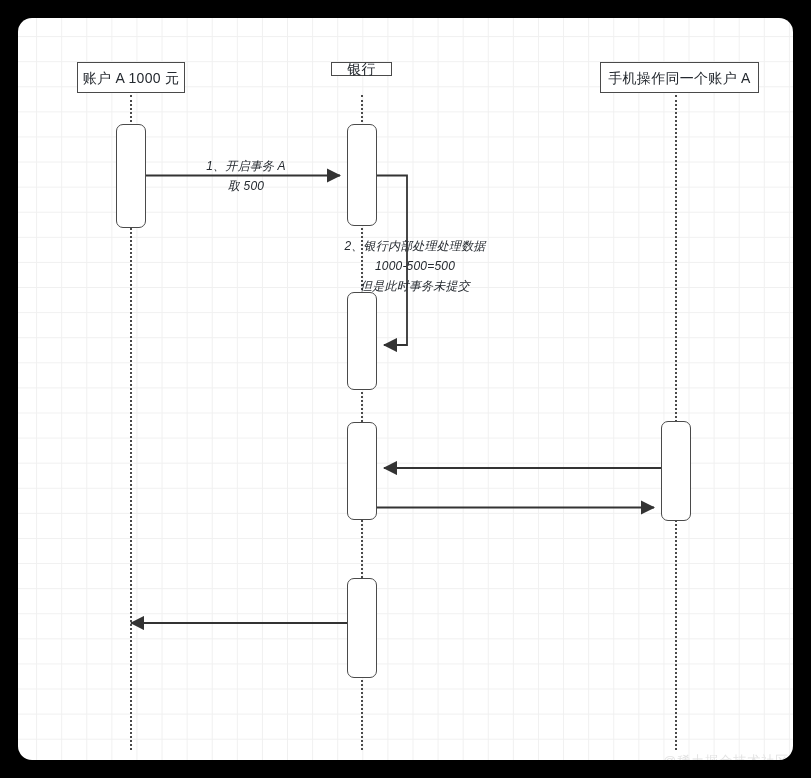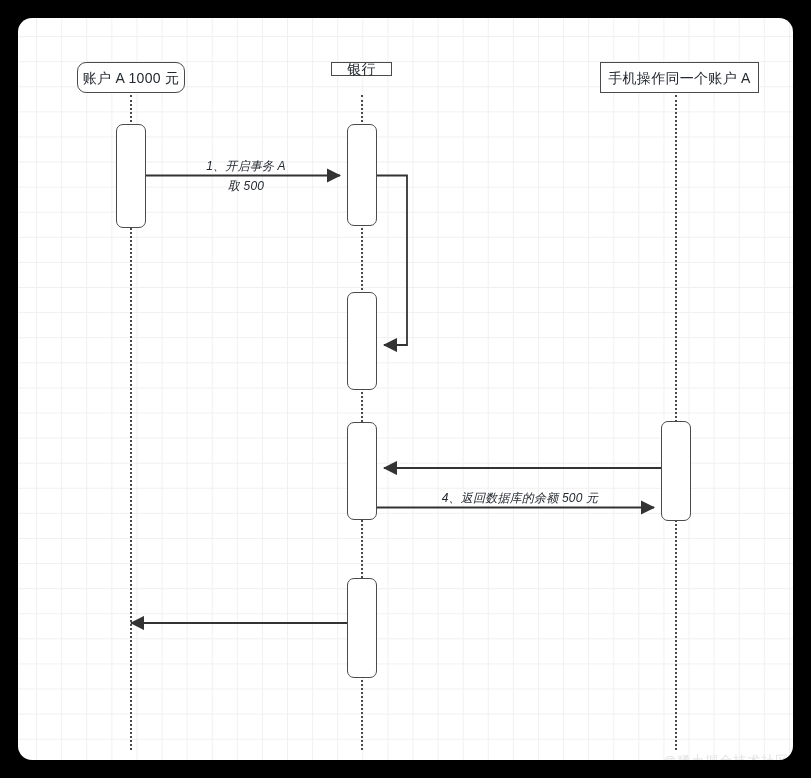--- a/index.html
+++ b/index.html
@@ -97,21 +97,21 @@
 <body>
 
 <div id="page">
   <div id="canvas">
     <div id="diagram">
 
       <div class="lifeline" style="left:130px; top:95px; height:655px;"></div>
       <div class="lifeline" style="left:361px; top:95px; height:655px;"></div>
       <div class="lifeline" style="left:675px; top:95px; height:655px;"></div>
 
-      <div class="actor-box" style="left:77px; top:62px; width:108px; height:31px;border-radius:9px;">
+      <div class="actor-box" style="left:77px; top:62px; width:108px; height:31px;">
         <span>账户 A 1000 元</span>
       </div>
       <div class="actor-box" style="left:331px; top:62px; width:61px; height:14px;">
         <span>银行</span>
       </div>
       <div class="actor-box" style="left:600px; top:62px; width:159px; height:31px;">
         <span>手机操作同一个账户 A</span>
       </div>
 
       <div class="activation" style="left:116px; top:124px; width:30px; height:104px;"></div>
@@ -147,21 +147,23 @@
         </g>
 
         <g>
           <line x1="347" y1="623" x2="131" y2="623" stroke="#333333" stroke-width="1.8" marker-end="url(#arrowR)"></line>
         </g>
       </svg>
 
       <div class="msg-label" style="left:166px; top:156px; width:160px;">1、开启事务 A
 取 500</div>
 
+      <div class="msg-label" style="left:300px; top:236px; width:230px;">2、银行内部处理处理数据
+1000-500=500
+但是此时事务未提交</div>
 
 
-      <div class="msg-label" style="left:420px; top:488px; width:200px;">4、返回数据库的余额 500 元</div>
 
 
       <div class="watermark" style="left:663px; top:752px;">@稀土掘金技术社区</div>
     </div>
   </div>
 </div>
 
 </body></html>

